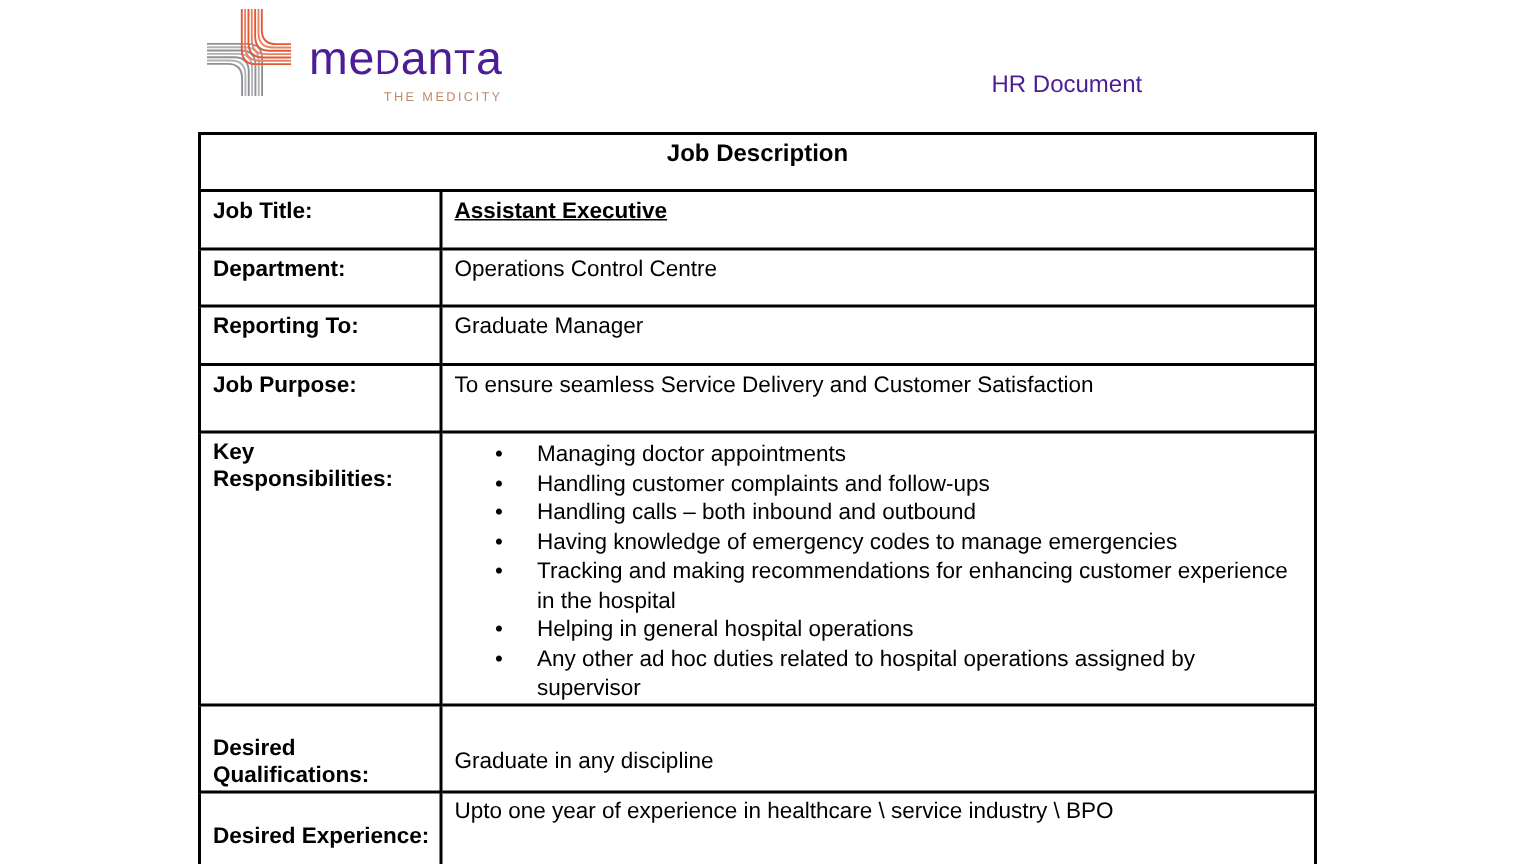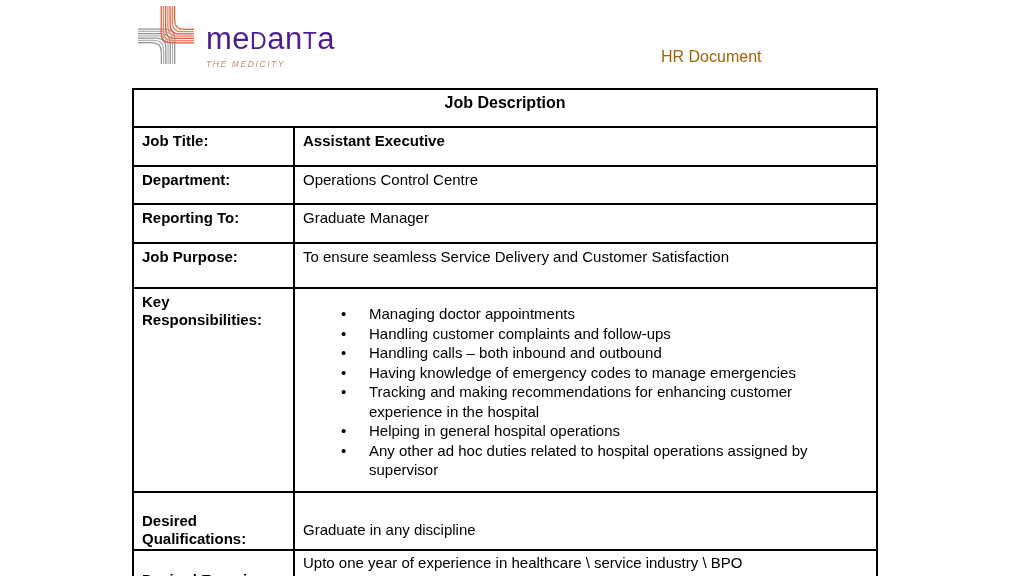--- a/index.html
+++ b/index.html
@@ -12,24 +12,24 @@
     background: #ffffff;
     overflow: hidden;
   }
 
   
   .logo { position: absolute; left: 138px; top: 4px; display: flex; align-items: flex-start; }
   .logo-cross { width: 58px; height: 64px; display: block; }
   .logo-text { margin-left: 10px; padding-top: 10px; }
   .wordmark { font-size: 31px; line-height: 50px; color: #4c1d95; letter-spacing: 0.5px; white-space: nowrap; }
   .wordmark .cap { font-size: 23px; }
-  .tagline { font-size: 8.5px; letter-spacing: 1.6px; color: #c18a6c; margin-top: -7px; white-space: nowrap; font-style: italic; }
+  .tagline { text-align: right; font-size: 8.5px; letter-spacing: 1.6px; color: #c18a6c; margin-top: -7px; white-space: nowrap; }
 
   
-  .hr-doc { position: absolute; left: 661px; top: 48px; font-size: 16px; color: #a16207; }
+  .hr-doc { position: absolute; left: 661px; top: 48px; font-size: 16px; color: #4c1d95; }
 
   
   table.jd {
     position: absolute;
     left: 132px;
     top: 88px;
     width: 746px;
     border-collapse: collapse;
     table-layout: fixed;
     font-size: 15px;
@@ -43,37 +43,37 @@
   }
   th.tbl-title {
     font-size: 16px;
     font-weight: bold;
     text-align: center;
     padding-top: 4px;
     height: 38px;
   }
   td.label { font-weight: bold; padding: 4px 4px 0 8px; }
   td.value { padding: 4px 8px 0 8px; }
-  td.value.bold { font-weight: bold; }
+  td.value.bold { font-weight: bold; text-decoration: underline; }
 
   tr.r-jobtitle td { height: 39px; border-radius: 15px; }
   tr.r-dept td     { height: 38px; }
   tr.r-report td   { height: 39px; }
   tr.r-purpose td  { height: 45px; }
   tr.r-keyresp td  { height: 181px; }
   tr.r-qual td     { height: 58px; }
   tr.r-exp td      { height: 92px; }
 
   tr.r-qual td.label { padding-top: 19px; border-radius: 15px; }
   tr.r-qual td.value { padding-top: 28px; margin-left: 40px; }
   tr.r-exp td.label  { padding-top: 20px; }
   tr.r-exp td.value  { padding-top: 3px; }
 
   
-  ul.resp { list-style: none; margin: 11px; padding: 0 0 0 27px; }
+  ul.resp { list-style: none; margin: 0; padding: 0 0 0 27px; }
   ul.resp li {
     position: relative;
     padding-left: 28px;
     padding-right: 4px;
     line-height: 19.5px;
   }
   ul.resp li::before {
     content: "\2022";
     position: absolute;
     left: 0;

